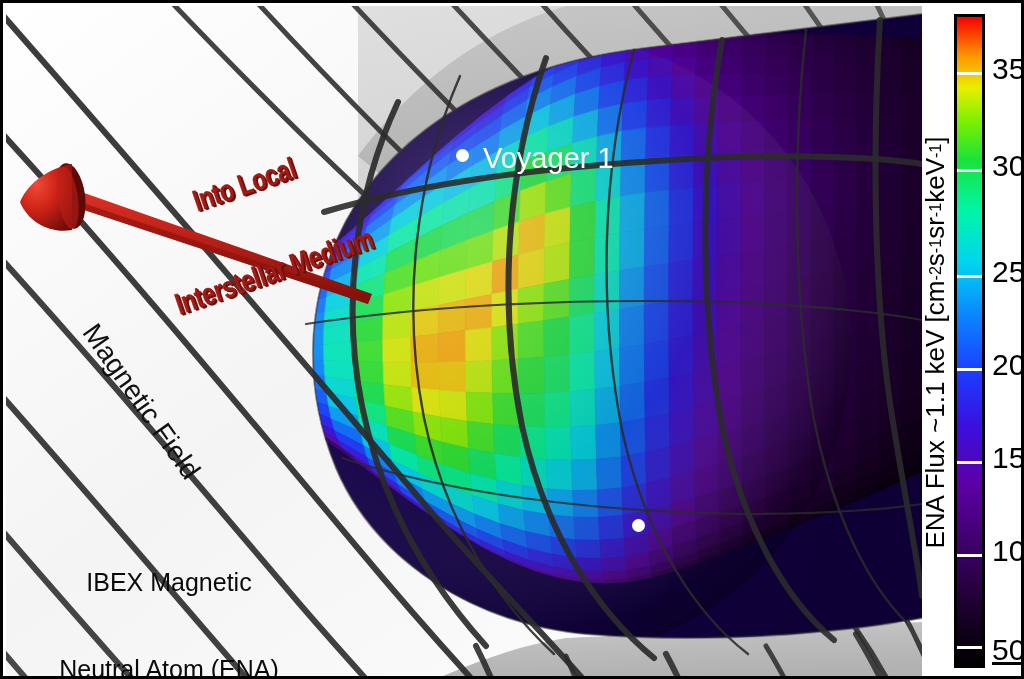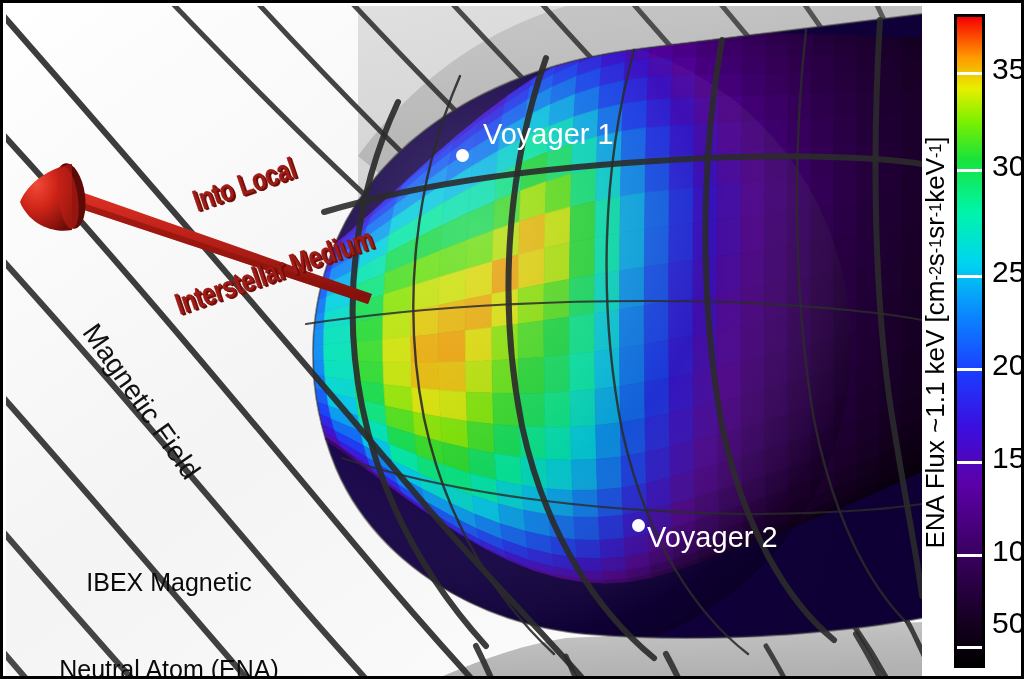--- a/index.html
+++ b/index.html
@@ -38,21 +38,21 @@
   }
 
   #caption{
     left:18px;top:503px;width:290px;
     color:#0a0a0a;font-size:25px;line-height:1.17;text-align:center;
   }
 
   .v-label{
     color:#ffffff;font-size:29px;font-weight:normal;
   }
-  #v1-label{left:477px;top:112px;}
+  #v1-label{left:477px;top:136px;}
   #v2-label{left:641px;top:515px;}
 
   .v-dot{
     position:absolute;width:13px;height:13px;border-radius:50%;
     background:#ffffff;
   }
   #v1-dot{left:450px;top:143px;}
   #v2-dot{left:626px;top:513px;}
 
   
@@ -798,21 +798,20 @@
         <div>IBEX Magnetic</div>
         <div>Neutral Atom (ENA)</div>
         
         
       </div>
 
       <div class="v-dot" id="v1-dot"></div>
       <div class="lbl v-label" id="v1-label">Voyager 1</div>
 
       <div class="v-dot" id="v2-dot"></div>
-      <div class="lbl v-label" id="v2-label">Voyager 2</div>
     </div>
   </div>
 
   <div id="cb-wrap">
     <div id="cb-axis-label">
       <span>ENA Flux ~1.1 keV [cm</span>
         <sup>-2</sup>
         <span> s</span>
         <sup>-1</sup>
         <span> sr</span>
@@ -827,21 +826,21 @@
           <div class="cb-tick" style="top: 629px;"></div>
           <div class="cb-tick" style="top: 537px;"></div>
           <div class="cb-tick" style="top: 444px;"></div>
           <div class="cb-tick" style="top: 351px;"></div>
           <div class="cb-tick" style="top: 258px;"></div>
           <div class="cb-tick" style="top: 152px;"></div>
           <div class="cb-tick" style="top: 55px;"></div>
         </div>
     </div>
     <div id="cb-labels">
-        <div class="cb-tlabel" style="top: 617px;">50</div>
+        <div class="cb-tlabel" style="top: 644px; text-decoration: underline;">50</div>
         <div class="cb-tlabel" style="top: 545px;">100</div>
         <div class="cb-tlabel" style="top: 452px;">150</div>
         <div class="cb-tlabel" style="top: 359px;">200</div>
         <div class="cb-tlabel" style="top: 266px;">250</div>
         <div class="cb-tlabel" style="top: 160px;">300</div>
         <div class="cb-tlabel" style="top: 63px;">350</div>
       </div>
   </div>
 </div>
 

